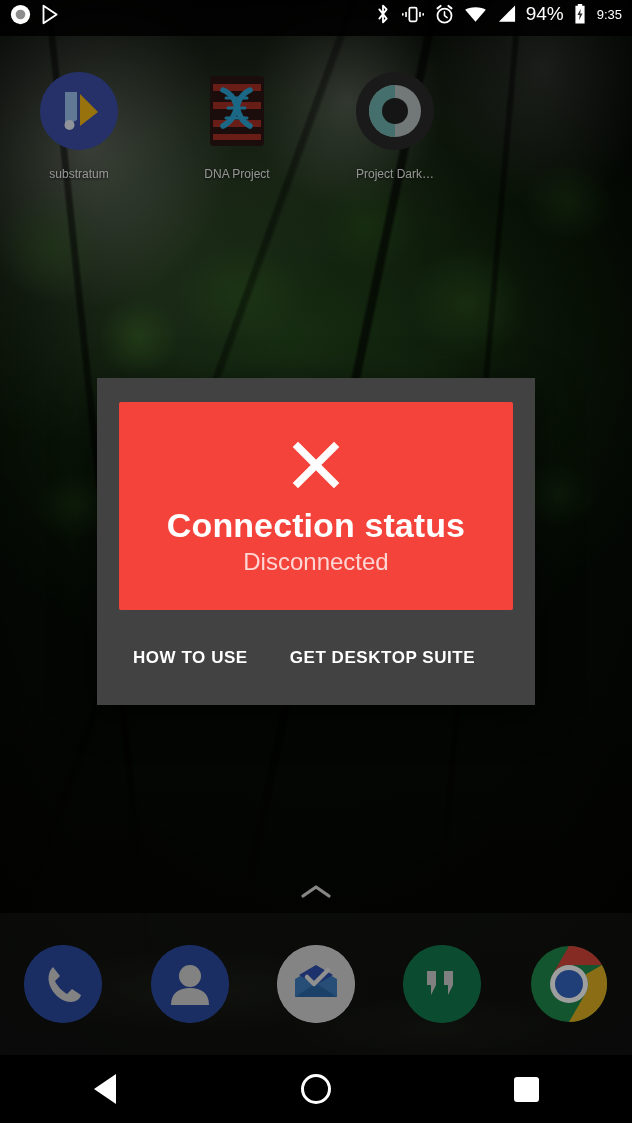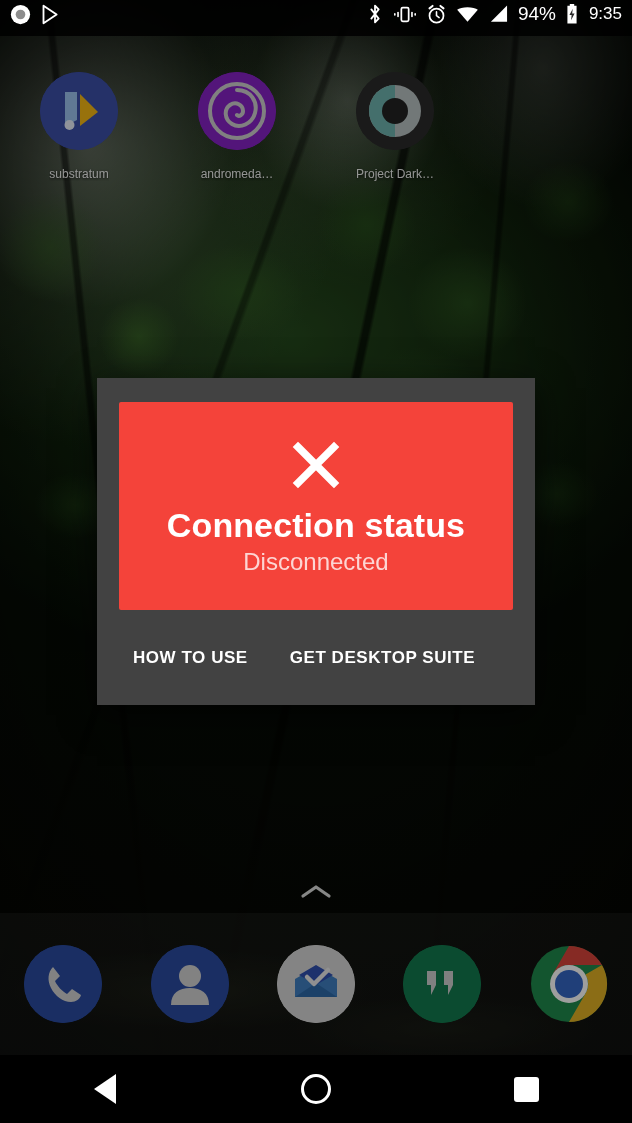--- a/index.html
+++ b/index.html
@@ -71,21 +71,21 @@
   #statusbar {
     position:absolute; top:0; left:0; width:632px; height:36px;
     background:rgba(0,0,0,0.86);
     display:flex; align-items:center; padding:0 10px 8px 10px;
     z-index:30;
   }
   .sb-left { display:flex; align-items:center; gap:9px; }
   .sb-right { margin-left:auto; display:flex; align-items:center; gap:9px; }
   .sb-icon { display:flex; align-items:center; justify-content:center; }
   .sb-batt { font-size:19px; font-weight:500; color:#fff; }
-  .sb-clock { font-size:17px; font-weight:500; color:#fff; margin-left:1px; }
+  .sb-clock { font-size:13px; font-weight:500; color:#fff; margin-left:1px; }
 
   
   #appgrid {
     position:absolute; top:72px; left:0; width:632px;
     display:flex; z-index:10;
   }
   .app-cell { width:158px; display:flex; flex-direction:column; align-items:center; }
   .app-icon {
     width:78px; height:78px; border-radius:50%;
     position:relative; overflow:hidden;
@@ -259,31 +259,36 @@
       <svg width="78" height="78" viewBox="0 0 78 78">
         <circle cx="39" cy="39" r="39" fill="#3d4fa8"></circle>
         <path d="M25 20 L37 20 L37 48 L25 54 Z" fill="#9dc4ef"></path>
         <path d="M40 22 L58 40 L40 54 Z" fill="#f5b914"></path>
         <circle cx="29.5" cy="53" r="5" fill="#e8eef8"></circle>
       </svg>
     </div>
     <div class="app-label">substratum</div>
   </div>
 
-
   <div class="app-cell">
-    <div class="app-icon ic-andromeda">
-      <svg width="78" height="78" viewBox="0 0 78 78">
-        <circle cx="39" cy="39" r="39" fill="#8722c6"></circle>
-        <circle cx="39" cy="39" r="27" fill="none" stroke="#cfcfcf" stroke-width="4"></circle>
-        <path d="M39 18 C53 18 60 30 57 41 C54 52 42 57 34 52 C26 47 26 37 32 33 C38 29 45 33 45 39 C45 43 41 45 39 43" fill="none" stroke="#cfcfcf" stroke-width="4" stroke-linecap="round"></path>
-      </svg>
-    </div>
-    <div class="app-label">andromeda…</div>
-  </div>
+    <div class="app-icon ic-dna">
+      <svg width="78" height="78" viewBox="0 0 78 78">
+        <rect x="12" y="4" width="54" height="70" rx="4" fill="#2c1614"></rect>
+        <rect x="15" y="12" width="48" height="7" fill="#aa3026"></rect>
+        <rect x="15" y="30" width="48" height="7" fill="#aa3026"></rect>
+        <rect x="15" y="48" width="48" height="7" fill="#aa3026"></rect>
+        <rect x="15" y="62" width="48" height="6" fill="#aa3026"></rect>
+        <path d="M25 18 C44 26 34 44 52 54" fill="none" stroke="#2aa8d8" stroke-width="5.5" stroke-linecap="round"></path>
+        <path d="M52 18 C34 26 44 44 25 54" fill="none" stroke="#2aa8d8" stroke-width="5.5" stroke-linecap="round"></path>
+        <path d="M28 26 L49 26 M30 36 L47 36 M28 46 L49 46" stroke="#2aa8d8" stroke-width="3" stroke-linecap="round"></path>
+      </svg>
+    </div>
+    <div class="app-label">DNA Project</div>
+  </div>
+
 
   <div class="app-cell">
     <div class="app-icon ic-defaultdark">
       <svg width="78" height="78" viewBox="0 0 78 78">
         <circle cx="39" cy="39" r="39" fill="#2b2b2b"></circle>
         <circle cx="39" cy="39" r="26" fill="#b9c2c2"></circle>
         <path d="M39 13 A26 26 0 0 0 39 65 Z" fill="#6fb3ae"></path>
         <circle cx="39" cy="39" r="13" fill="#222222"></circle>
       </svg>
     </div>

